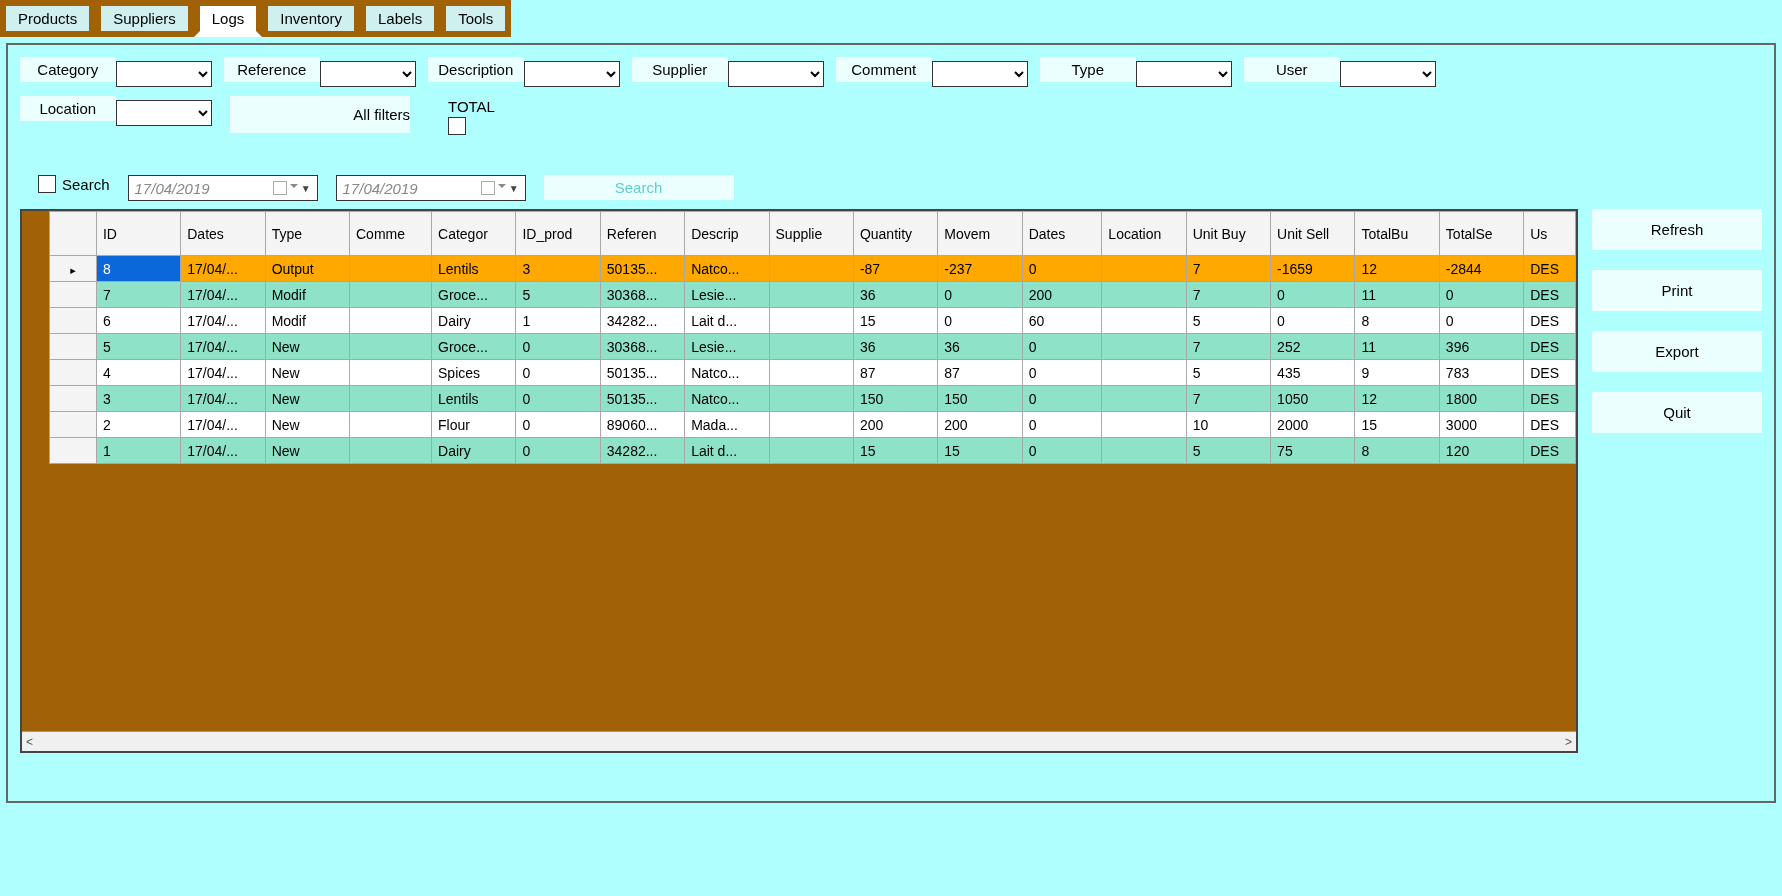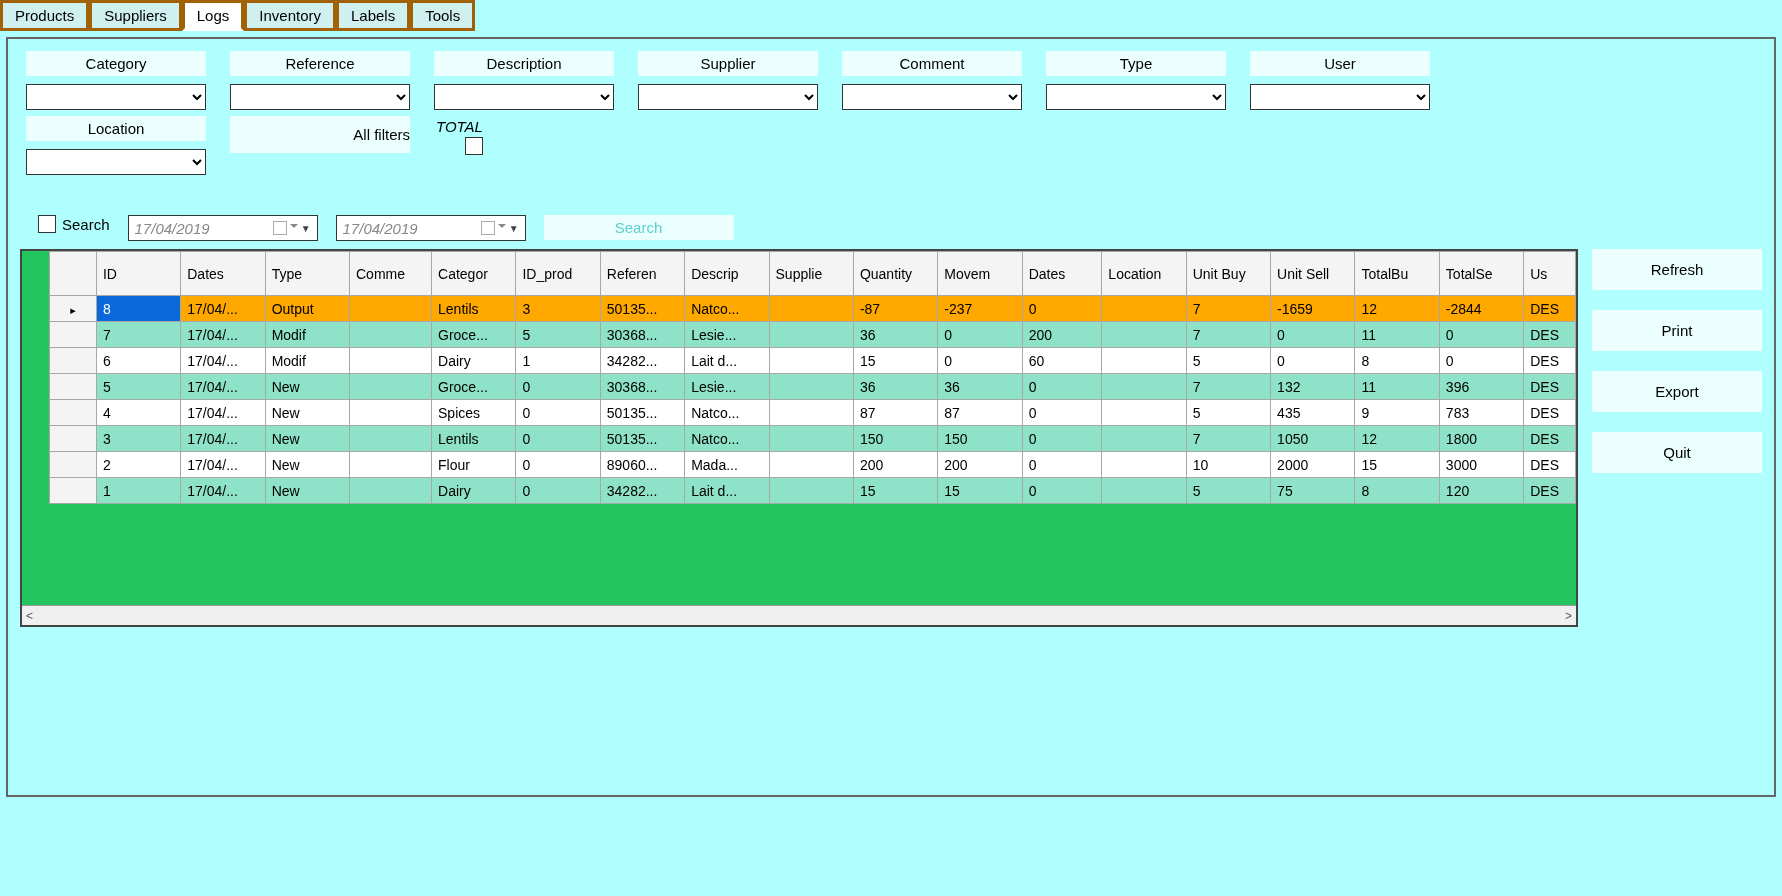--- a/index.html
+++ b/index.html
@@ -12,21 +12,21 @@
     width: 1782px;
   }
   .tabs {
     display: flex;
     gap: 0;
     padding: 0;
   }
   .tab {
     padding: 4px 12px;
     background: #d0f0f0;
-    border: 3px solid #a16207;
+    border: 6px solid #a16207;
     cursor: pointer;
     margin-right: 0;
     text-align: center;
   }
   .tab.active {
     background: #fff;
     border-bottom-color: #fff;
   }
   .content {
     background: #afffff;
@@ -36,21 +36,21 @@
     min-height: 760px;
     position: relative;
   }
   .filters-row {
     display: flex;
     gap: 12px;
     margin-bottom: 6px;
   }
   .filter-group {
     display: flex;
-    flex-direction: column;
+    flex-direction: row;
     align-items: center;
     width: 192px;
   }
   .filter-label {
     background: #ecffff;
     width: 180px;
     text-align: center;
     padding: 4px 0;
     margin-bottom: 8px;
   }
@@ -69,23 +69,22 @@
   .all-filters {
     width: 180px;
     text-align: right;
     padding: 10px 0;
     background: #ecffff;
     cursor: pointer;
   }
   .total-block {
     display: flex;
     flex-direction: column;
-    align-items: flex-end;
-    margin-left: 8px;
-    font-style: italic;
+    align-items: flex-start;
+    margin-left: 20px;
   }
   .total-label { padding: 2px 0; }
   .total-check {
     width: 18px; height: 18px; border: 1px solid #333; background: #fff;
   }
   .search-row {
     display: flex;
     align-items: flex-start;
     gap: 18px;
     margin: 10px 0 8px 18px;
@@ -108,22 +107,22 @@
     font-weight: 500;
     cursor: pointer;
   }
   .main-area {
     display: flex;
     gap: 14px;
   }
   .grid-wrap {
     flex: 1;
     border: 2px solid #444;
-    background: #22c55e;
-    height: 378px;
+    background: #a16207;
+    height: 544px;
     position: relative;
     overflow: hidden;
     padding-left: 27px;
   }
   .grid {
     border-collapse: collapse;
     background: #fff;
     width: 100%;
     table-layout: fixed;
   }
@@ -374,21 +373,21 @@
               <td>Groce...</td>
               <td>0</td>
               <td>30368...</td>
               <td>Lesie...</td>
               <td></td>
               <td>36</td>
               <td>36</td>
               <td>0</td>
               <td></td>
               <td>7</td>
-              <td>132</td>
+              <td>252</td>
               <td>11</td>
               <td>396</td>
               <td>DES</td>
             </tr>
             <tr class="norm">
               <td class="rowhdr"></td>
               <td class="id">4</td>
               <td>17/04/...</td>
               <td>New</td>
               <td></td>

